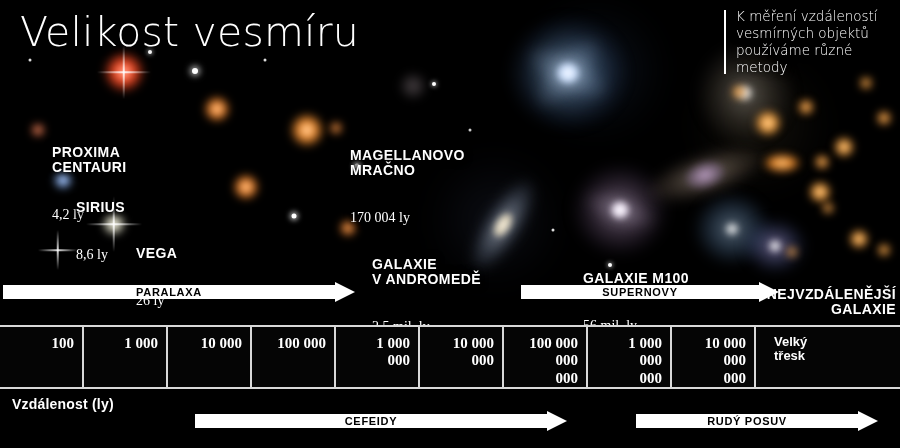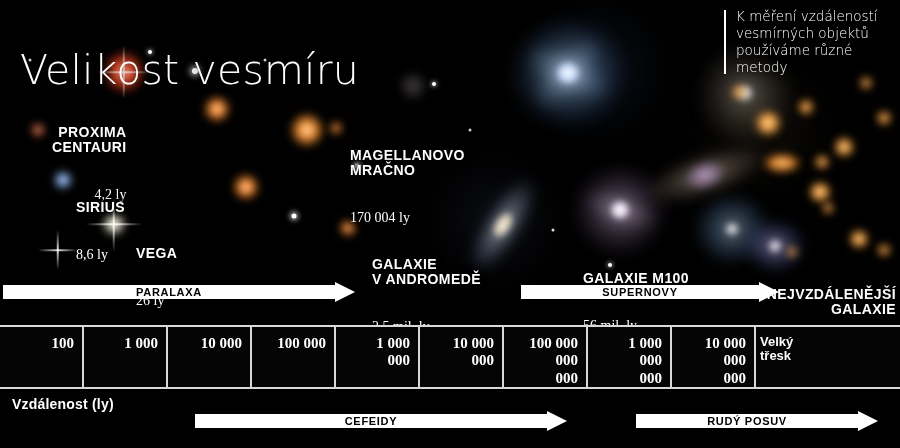--- a/index.html
+++ b/index.html
@@ -54,21 +54,20 @@
   .lbl .ds{font-family:"Liberation Serif",serif;font-size:14px;
            text-shadow:0 0 4px #000,0 0 8px #000;}
   .lbl.right{text-align:right;}
 
   
   #title{
     position:absolute;left:20px;top:8px;
     color:#fff;font-size:41px;font-weight:300;letter-spacing:.2px;
     font-family:"DejaVu Sans",sans-serif;
     text-shadow:0 0 10px #000;
-    margin-top:38px;
   }
 
   
   #note{
     position:absolute;left:724px;top:8px;width:160px;
     color:#fff;font-size:13.5px;line-height:1.26;
     font-family:"DejaVu Sans",sans-serif;font-weight:300;
     padding-left:12px;
     text-shadow:0 0 5px #000,0 0 9px #000;
   }
@@ -107,21 +106,21 @@
     color:#fff;
     font-family:"Liberation Serif",serif;
     font-weight:bold;font-size:15px;line-height:1.15;
     padding:8px 8px 0 4px;
     text-align:right;
     white-space:pre-line;
   }
   #scale .cell:last-child{border-right:none;}
   #scale .cell.bb{
     font-family:"Liberation Sans",sans-serif;
-    font-weight:bold;font-size:13px;text-align:left;padding-left:4px;
+    font-weight:bold;font-size:13px;text-align:left;padding-left:18px;
     line-height:1.1;
   }
 
   
   #axisLabel{
     position:absolute;left:12px;top:396px;
     color:#fff;font-size:14px;font-weight:bold;
     font-family:"Liberation Sans",sans-serif;
     letter-spacing:.2px;
   }
@@ -218,21 +217,21 @@
   <div class="star" style="left:265px;top:60px;width:3px;height:3px;background:#ddd;"></div>
   <div class="star" style="left:470px;top:130px;width:3px;height:3px;background:#ccc;"></div>
   <div class="star" style="left:610px;top:265px;width:4px;height:4px;background:#fff;box-shadow:0 0 4px 1px rgba(255,255,255,.5);"></div>
   <div class="star" style="left:553px;top:230px;width:3px;height:3px;background:#ddd;"></div>
 
   <div id="title">Velikost vesmíru</div>
 
   <div id="note">K měření vzdáleností vesmírných objektů používáme různé metody</div>
 
 
-  <div class="lbl" style="left:52px;top:92px;text-align:right;">
+  <div class="lbl" style="left:52px;top:112px;">
     <div class="nm">PROXIMA
 CENTAURI</div>
     <div class="ds">4,2 ly</div>
   </div>
 
   <div class="lbl" style="left:76px;top:167px;">
     <div class="nm">SIRIUS</div>
     <div class="ds">8,6 ly</div>
   </div>
 

